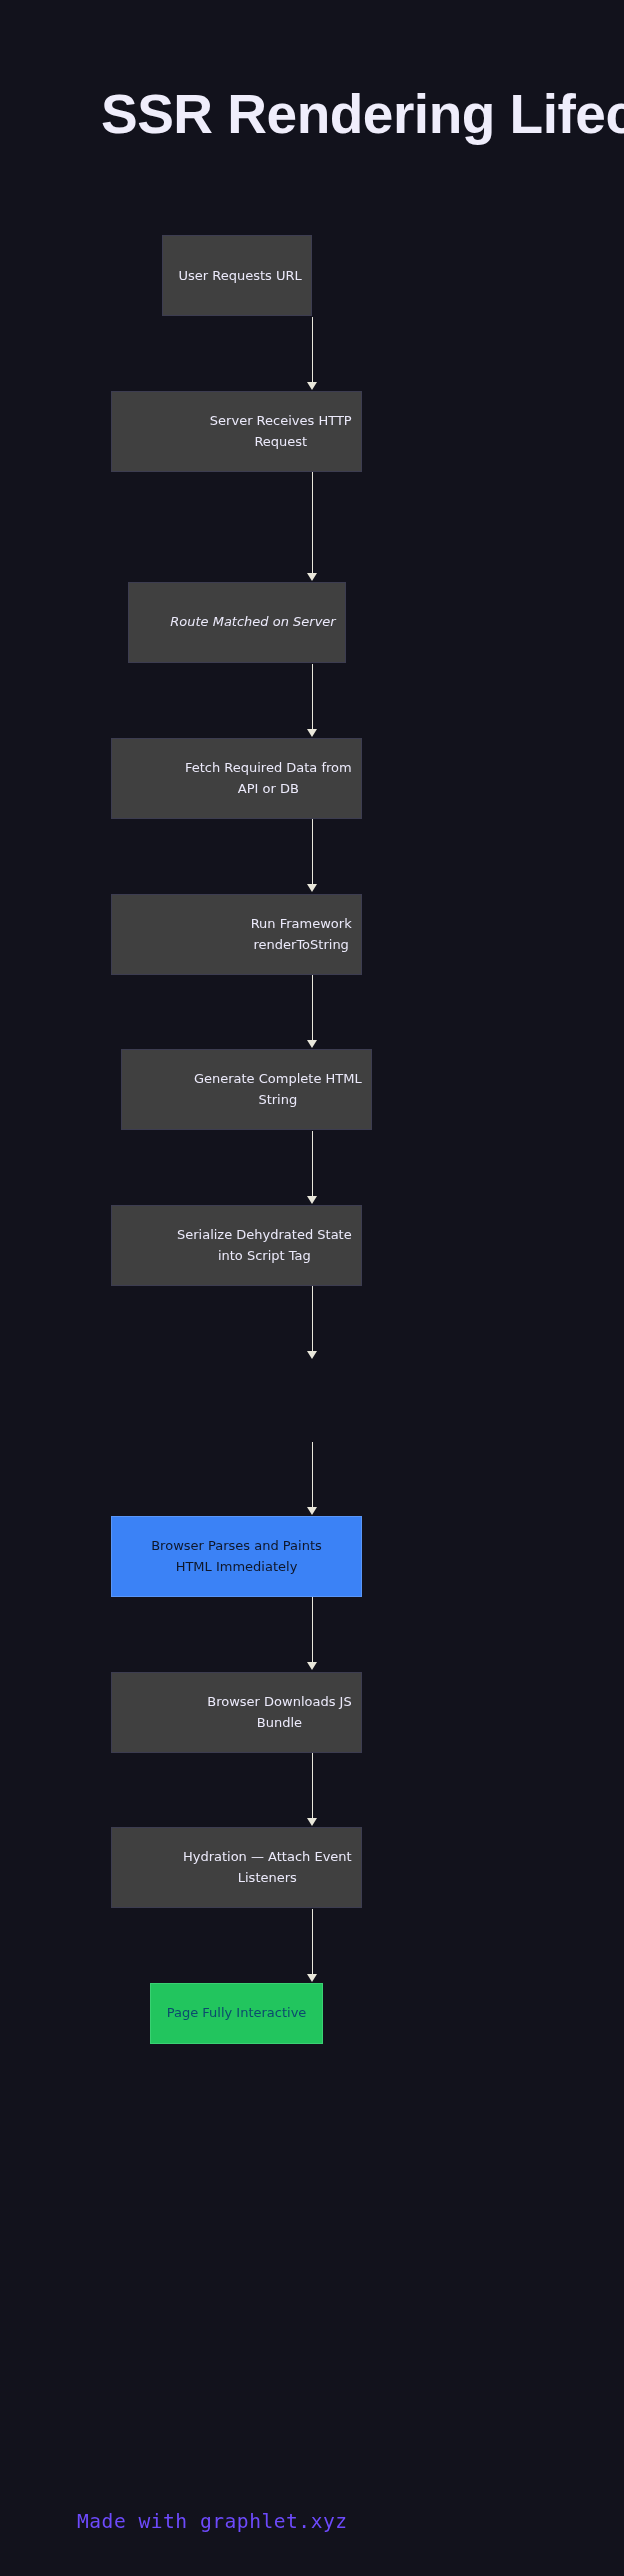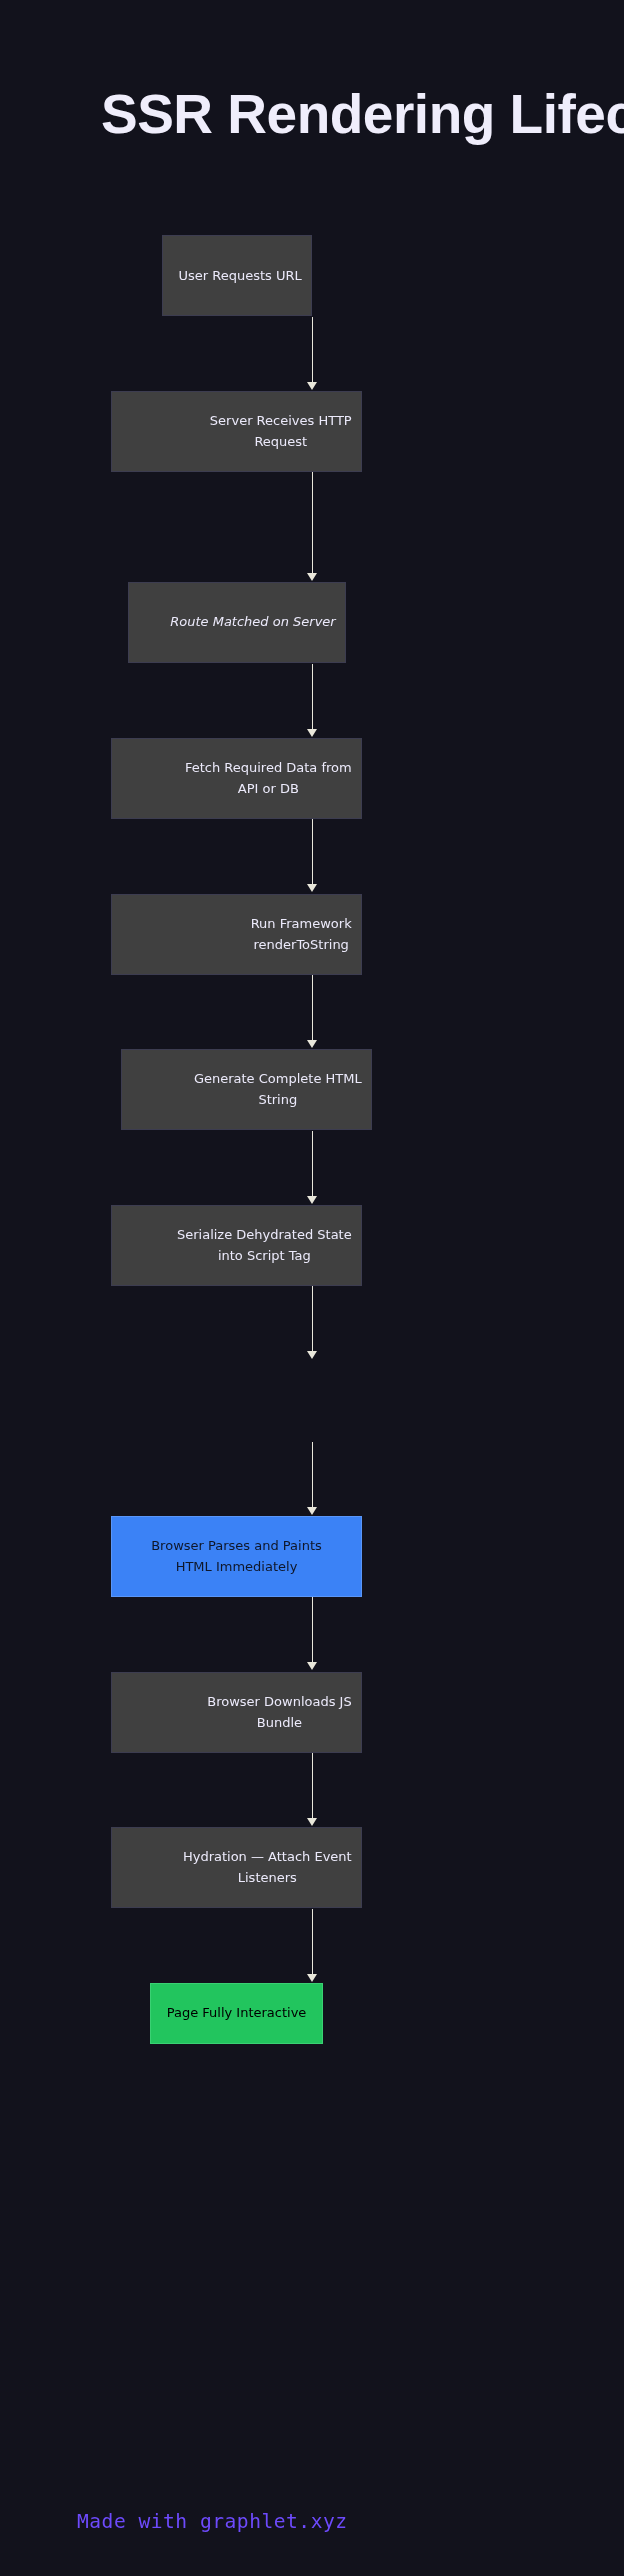--- a/index.html
+++ b/index.html
@@ -62,21 +62,21 @@
     justify-content: flex-end;
   }
   .node.accent-blue {
     background: #3b82f6;
     border-color: #5a96f8;
     color: #0f172a;
   }
   .node.accent-green {
     background: #22c55e;
     border-color: #3ad173;
-    color: #000000;
+    color: #0c4a6e;
   }
   .node-label {
     display: block;
     white-space: pre-line;
   }
   
   .edge {
     position: absolute;
     width: 12.4px;
     pointer-events: none;

